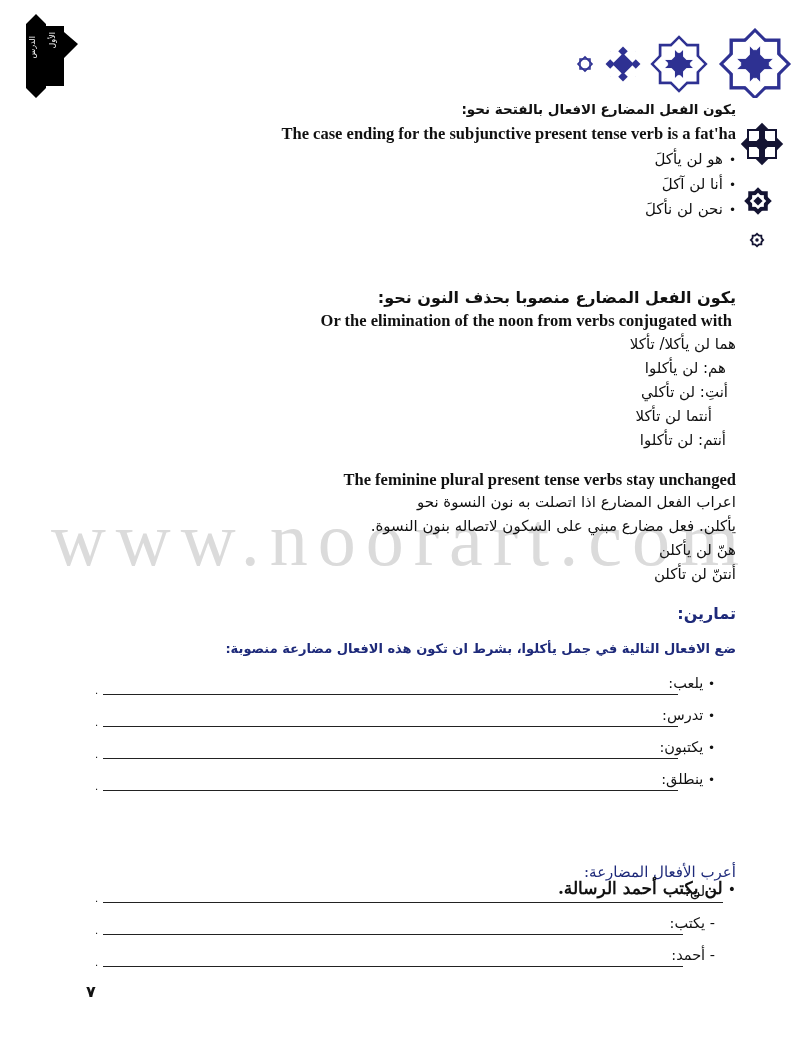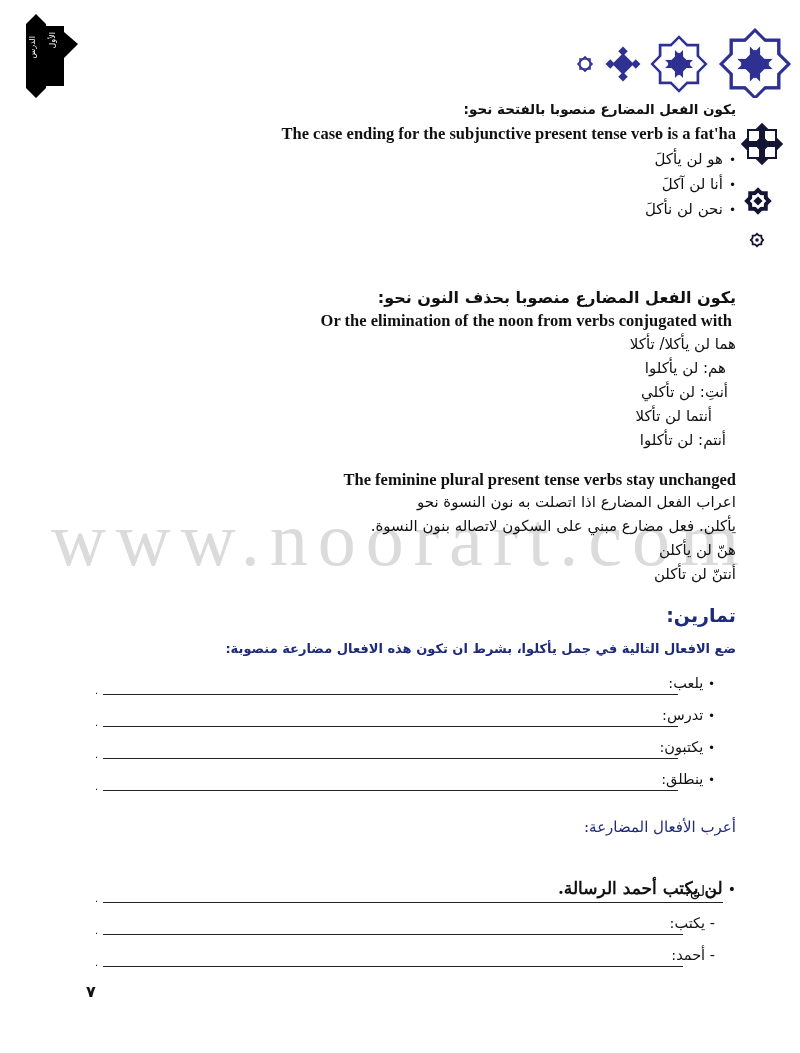--- a/index.html
+++ b/index.html
@@ -106,21 +106,21 @@
     <g transform="translate(19,128) scale(0.35)">
       <rect x="-15" y="-15" width="30" height="30" fill="#141433"></rect>
       <rect x="-15" y="-15" width="30" height="30" fill="#141433" transform="rotate(45)"></rect>
       <rect x="-10" y="-10" width="20" height="20" fill="#fff"></rect>
       <rect x="-10" y="-10" width="20" height="20" fill="#fff" transform="rotate(45)"></rect>
       <circle r="5" fill="#141433"></circle>
     </g>
   </svg>
 </div>
 
-<div class="abs rtl ar-bold" style="right:64px; top:101px; font-size:13.5px; white-space:nowrap;">يكون الفعل المضارع منصوبا بالفتحة نحو:</div>
+<div class="abs rtl ar-bold" style="right:64px; top:101px; font-size:13.5px; white-space:nowrap;">يكون الفعل المضارع الافعال بالفتحة نحو:</div>
 <div class="abs en" style="right:64px; top:124px;">The case ending for the subjunctive present tense verb is a fat'ha</div>
 <div class="abs rtl ar" style="right:64px; top:147px; width:200px;">
   <div class="ex-line bullet">هو لن يأكلَ</div>
   <div class="ex-line bullet">أنا لن آكلَ</div>
   <div class="ex-line bullet">نحن لن نأكلَ</div>
 </div>
 
 <div class="abs rtl ar-bold" style="right:64px; top:288px; font-size:16px; white-space:nowrap;">يكون الفعل المضارع منصوبا بحذف النون نحو:</div>
 <div class="abs en" style="right:68px; top:311px;">Or the elimination of the noon from verbs conjugated with</div>
 <div class="abs rtl ar" style="right:64px; top:332px; width:200px;">
@@ -132,21 +132,21 @@
 </div>
 
 <div class="abs en" style="right:64px; top:470px;margin-left:44px;">The feminine plural present tense verbs stay unchanged</div>
 <div class="abs rtl ar" style="right:64px; top:490px; width:420px;">
   <div class="ex-line">اعراب الفعل المضارع اذا اتصلت به نون النسوة نحو</div>
   <div class="ex-line">يأكلن. فعل مضارع مبني على السكون لاتصاله بنون النسوة.</div>
   <div class="ex-line">هنّ لن يأكلن</div>
   <div class="ex-line">أنتنّ لن تأكلن</div>
 </div>
 
-<div class="abs rtl ar-bold title-blue" style="right:64px; top:604px; font-size:19px; white-space:nowrap;">تمارين:</div>
+<div class="abs rtl ar-bold title-blue" style="right:64px; top:604px; font-size:16px; white-space:nowrap;">تمارين:</div>
 <div class="abs rtl ar-bold title-blue" style="right:64px; top:641px; font-size:13px; white-space:nowrap;">ضع الافعال التالية في جمل يأكلوا، بشرط ان تكون هذه الافعال مضارعة منصوبة:</div>
 
 <div class="blank-row" style="top:675px;">
   <span class="label"><span style="font-size:12px;">•</span> <span>يلعب:</span></span>
   <div class="line" style="width:575px;"></div>
   <span class="dot">.</span>
 </div>
 <div class="blank-row" style="top:707px;">
   <span class="label"><span style="font-size:12px;">•</span> <span>تدرس:</span></span>
   <div class="line" style="width:575px;"></div>
@@ -156,21 +156,21 @@
   <span class="label"><span style="font-size:12px;">•</span> <span>يكتبون:</span></span>
   <div class="line" style="width:575px;"></div>
   <span class="dot">.</span>
 </div>
 <div class="blank-row" style="top:771px;">
   <span class="label"><span style="font-size:12px;">•</span> <span>ينطلق:</span></span>
   <div class="line" style="width:575px;"></div>
   <span class="dot">.</span>
 </div>
 
-<div class="abs rtl title-blue" style="right:64px; top:818px; font-family:'DejaVu Serif', serif; font-size:15px; white-space:nowrap;">أعرب الأفعال المضارعة:</div>
+<div class="abs rtl title-blue" style="right:64px; top:863px; font-family:'DejaVu Serif', serif; font-size:15px; white-space:nowrap;">أعرب الأفعال المضارعة:</div>
 <div class="abs rtl" style="right:64px; top:878px; white-space:nowrap;">
   <span style="font-size:14px;">•</span>
   <span style="font-family:'DejaVu Serif', serif; font-weight:bold; font-size:17px; border-bottom:1.5px solid #222; padding-bottom:4px;">لن يكتب أحمد الرسالة.</span>
 </div>
 
 <div class="blank-row" style="top:883px;">
   <span class="label">- لن:</span>
   <div class="line" style="width:575px;"></div>
   <span class="dot">.</span>
 </div>

